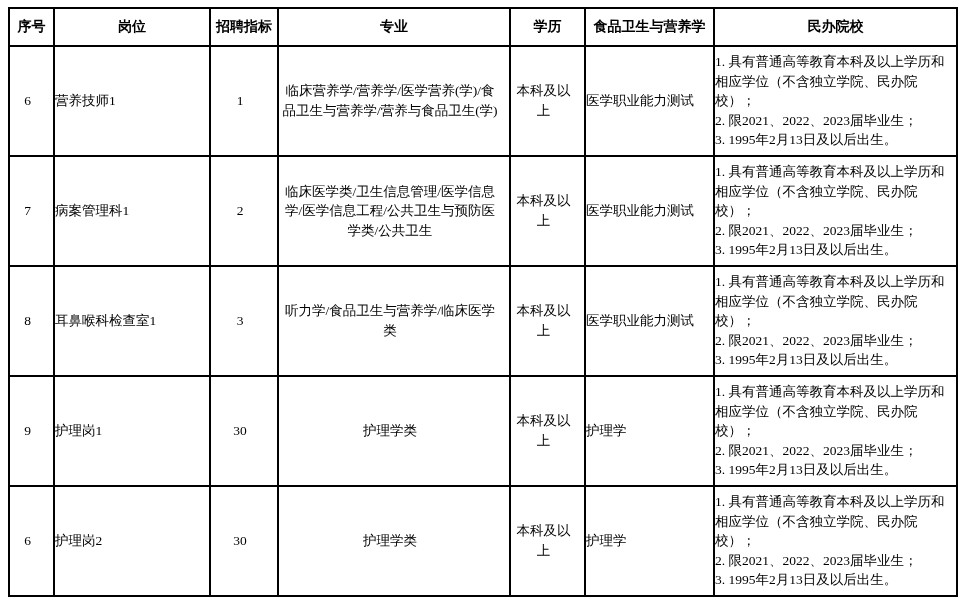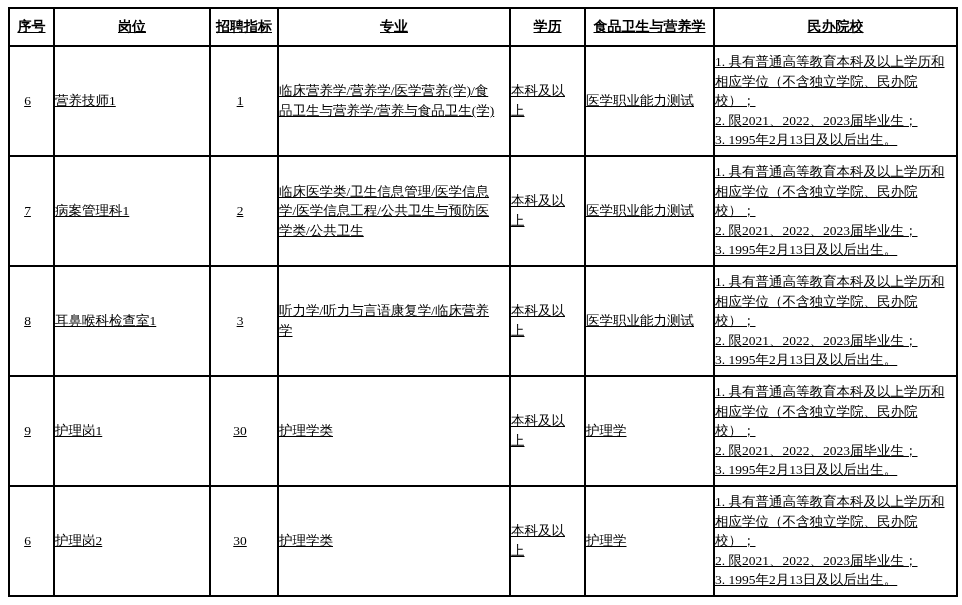--- a/index.html
+++ b/index.html
@@ -13,21 +13,20 @@
     width: 962px;
     height: 605px;
     background: #ffffff;
     box-sizing: border-box;
     padding: 7px 7px 0 8px;
   }
   table.jobs {
     border-collapse: collapse;
     table-layout: fixed;
     width: 948px;
-    text-decoration: underline;
   }
   table.jobs th,
   table.jobs td {
     border: 2px solid #000000;
     box-sizing: border-box;
     vertical-align: middle;
     overflow: hidden;
   }
   table.jobs th {
     font-size: 14px;
@@ -41,20 +40,21 @@
     line-height: 1.45;
     padding: 2px 8px 2px 0;
     height: 110px;
   }
   td.center {
     text-align: center;
     padding: 2px;
   }
   td.wrap {
     word-break: break-all;
+    text-align: center;
   }
   .req-line {
     word-break: break-all;
   }
 </style>
 </head>
 <body>
 
 <div class="page">
   <table class="jobs">
@@ -102,21 +102,21 @@
         <td>
           <div class="req-line">1. 具有普通高等教育本科及以上学历和相应学位（不含独立学院、民办院校）；</div>
           <div class="req-line">2. 限2021、2022、2023届毕业生；</div>
           <div class="req-line">3. 1995年2月13日及以后出生。</div>
         </td>
       </tr>
       <tr>
         <td class="center">8</td>
         <td>耳鼻喉科检查室1</td>
         <td class="center">3</td>
-        <td class="wrap">听力学/听力与言语康复学/临床营养学</td>
+        <td class="wrap">听力学/食品卫生与营养学/临床医学类</td>
         <td class="wrap">本科及以上</td>
         <td>医学职业能力测试</td>
         <td>
           <div class="req-line">1. 具有普通高等教育本科及以上学历和相应学位（不含独立学院、民办院校）；</div>
           <div class="req-line">2. 限2021、2022、2023届毕业生；</div>
           <div class="req-line">3. 1995年2月13日及以后出生。</div>
         </td>
       </tr>
       <tr>
         <td class="center">9</td>

